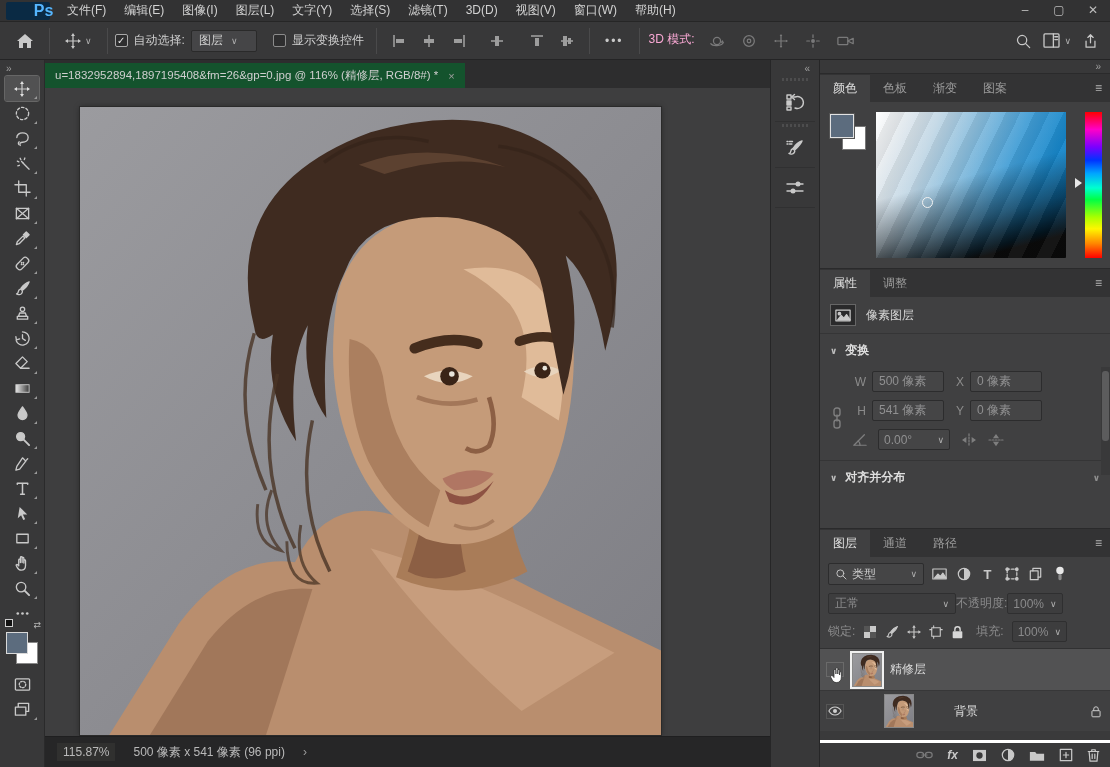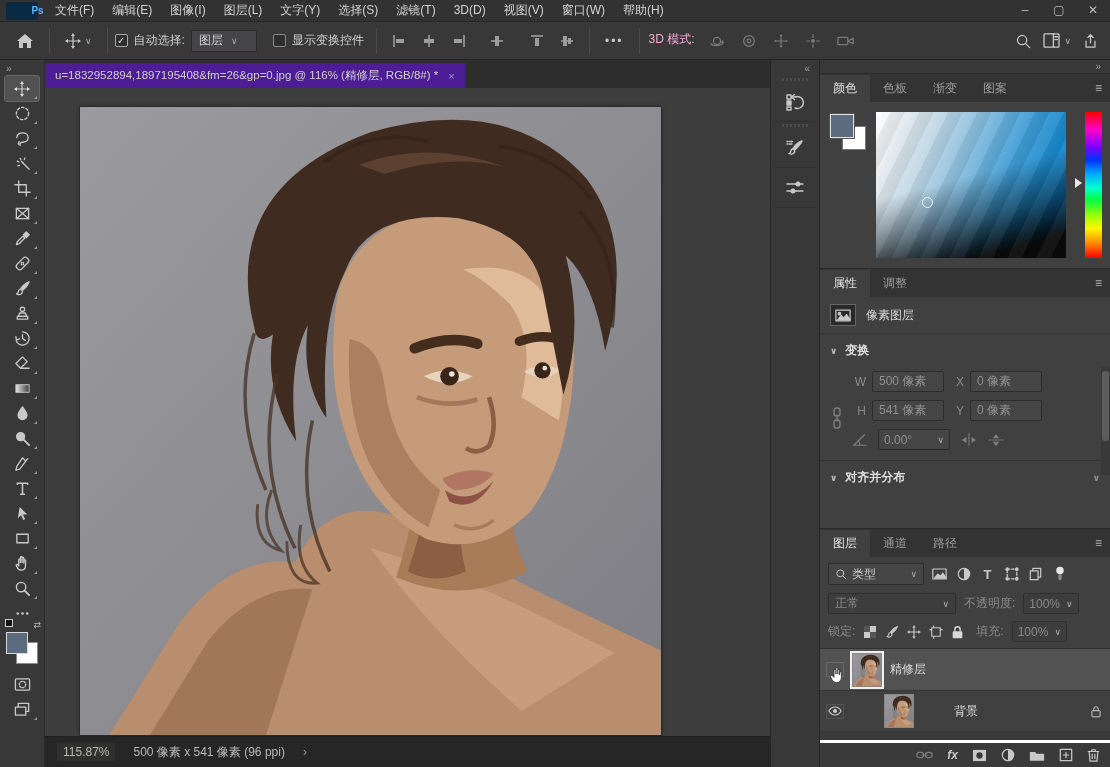--- a/index.html
+++ b/index.html
@@ -6,22 +6,22 @@
   html,body { width:1110px; height:767px; overflow:hidden; background:#262627;
     font-family:"Liberation Sans","DejaVu Sans",sans-serif; font-size:12px; color:#d6d6d6;
     -webkit-font-smoothing:antialiased; }
   svg { display:block; }
   .ico { stroke:#c9c9c9; fill:none; stroke-width:1.4; stroke-linecap:round; stroke-linejoin:round; }
   .ico.fill { fill:#c9c9c9; stroke:none; }
   .dim  { opacity:.45; }
 
   
   #titlebar { height:22px; background:#323233; display:flex; align-items:center; border-bottom:1px solid #262626; }
-  #ps-logo { width:32px; height:18px; margin:0 8px 0 6px; background:#0a2a44; color:#55b6ff;
-    font-weight:bold; font-size:10px; display:flex; align-items:center; justify-content:center; border-radius:2px;padding-left:31px; }
+  #ps-logo { width:44px; height:18px; margin:0 8px 0 6px; background:#0a2a44; color:#55b6ff;
+    font-weight:bold; font-size:16px; display:flex; align-items:center; justify-content:center; border-radius:2px;padding-left:31px; }
   .menu-item { padding:0 9px; line-height:21px; color:#d2d2d2; font-size:12px;text-align:right; }
   #win-controls { margin-left:auto; display:flex; }
   .win-btn { width:34px; text-align:center; color:#bdbdbd; font-size:12px; line-height:21px; }
 
   
   #optionsbar { height:38px; background:#383839; border-bottom:1px solid #242425; display:flex; align-items:center; }
   .opt-sep { width:1px; height:26px; background:#4a4a4b; margin:0 7px; }
   .opt-btn { padding:4px 8px; display:flex; align-items:center; gap:4px; border-radius:2px; }
   .chev { font-size:9px; color:#b0b0b0; }
   .checkbox { width:13px; height:13px; border:1px solid #a9a9a9; border-radius:2px; display:inline-flex;
@@ -46,21 +46,21 @@
   #swatch-area { margin-top:2px; position:relative; width:34px; height:40px; }
   #fg-swatch { position:absolute; left:1px; top:4px; width:22px; height:22px; border:1px solid #d9d9d9; z-index:2; }
   #bg-swatch { position:absolute; left:11px; top:14px; width:22px; height:22px; background:#fff; border:1px solid #888; }
   #mini-swap { position:absolute; right:-2px; top:-8px; color:#b5b5b5; font-size:9px; }
   #mini-fgbg { position:absolute; left:0px; top:-9px; width:8px; height:8px; background:#111; border:1px solid #cfcfcf; }
   .tool-bottom { margin-top:4px; }
 
   
   #centercol { flex:1; display:flex; flex-direction:column; min-width:0; }
   #tabstrip { height:28px; background:#2d2d2e; display:flex; align-items:flex-end; }
-  #doc-tab { height:25px; background:#4c1d95; display:flex; align-items:center; gap:10px;
+  #doc-tab { height:25px; background:#14532d; display:flex; align-items:center; gap:10px;
     padding:0 10px; font-size:11.5px; color:#cfcfcf; max-width:440px; white-space:nowrap; }
   #doc-tab .close { color:#9f9f9f; font-size:11px; }
   #pasteboard { flex:1; background:#3e3e3f; position:relative; overflow:hidden; border-bottom:1px solid #1f1f20; }
   #photo { position:absolute; left:35px; top:19px; width:581px; height:628px; outline:1px solid #2a2a2a; box-shadow:0 0 6px rgba(0,0,0,.4); }
   #statusbar { height:30px; background:#262627; display:flex; align-items:center; gap:18px; padding-left:12px; color:#b9b9b9; }
   #status-zoom { background:#30302f; padding:2px 6px; }
 
   
   #panelstrip { width:50px; background:#383839; border-left:1px solid #262627; border-right:1px solid #262627;
     display:flex; flex-direction:column; align-items:center; }
@@ -119,21 +119,21 @@
   #align-body { height:34px; }
   .head-chev-right { margin-left:auto; color:#8f8f8f; font-size:9px; }
 
   
   #layers-panel { flex:1; display:flex; flex-direction:column; }
   #filter-row { display:flex; align-items:center; gap:7px; padding:6px 8px; }
   #filter-dd { width:96px; height:22px; background:#454546; border:1px solid #2c2c2d; border-radius:2px;
     display:flex; align-items:center; gap:5px; padding:4px 6px; color:#cfcfcf; }
   #filter-dd .chev { margin-left:auto; }
   .f-ico { width:17px; display:flex; justify-content:center; }
-  #blend-row { display:flex; align-items:center; gap:8px; padding:2px 8px 4px; }
+  #blend-row { display:flex; align-items:center; gap:0; padding:2px 8px 4px; }
   #blend-dd { width:128px; height:21px; background:#3d3d3e; border:1px solid #2f2f30; border-radius:2px;
     color:#8a8a8b; display:flex; align-items:center; justify-content:space-between; padding:0 6px; }
   .gray-label { color:#8a8a8b; }
   .mini-dd { height:21px; background:#3d3d3e; border:1px solid #2f2f30; border-radius:2px; color:#8a8a8b;
     display:flex; align-items:center; gap:6px; padding:0 5px; }
   #lock-row { display:flex; align-items:center; gap:8px; padding:3px 8px 6px; border-bottom:1px solid #313132; }
   .layer-row { height:41px; display:flex; align-items:center; gap:8px; padding:0 8px 0 6px; position:relative; }
   .layer-row.selected { background:#525253; }
   .layer-row.normal { background:#404041; border-top:1px solid #373738;gap:40px; }
   .vis-box { width:18px; height:15px; border:1px solid #555; background:transparent; display:flex; align-items:center; justify-content:center; }

